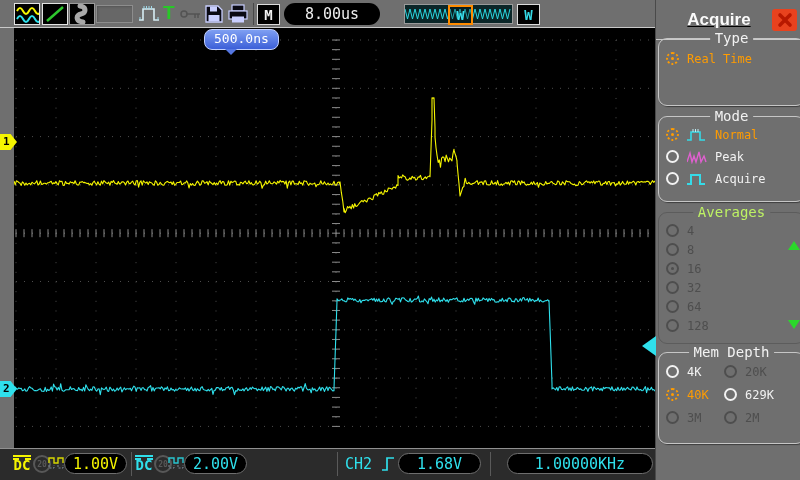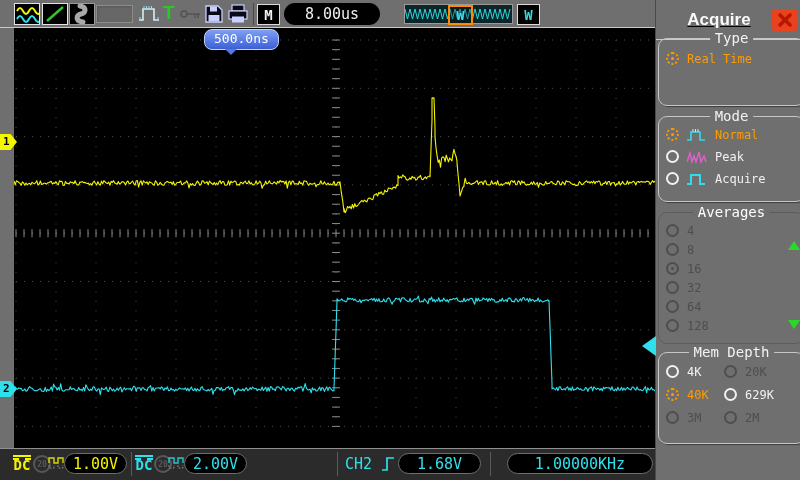--- a/index.html
+++ b/index.html
@@ -48,21 +48,21 @@
     display:flex;align-items:center;text-decoration:underline;}
   .sb-title{flex:1;text-align:center;font-family:"Liberation Sans",sans-serif;
     font-weight:bold;font-size:17px;color:#fafafa;padding-left:10px;}
   .closebtn{width:25px;height:22px;margin-right:3px;background:#e8421e;border-radius:3px;
     display:flex;align-items:center;justify-content:center;}
   .sbox{position:absolute;left:2px;width:147px;border:1px solid #c6c6c6;border-radius:9px;
     box-shadow:1px 1px 1px rgba(0,0,0,.45);box-sizing:border-box;}
   .sbox-title{position:absolute;top:-9px;left:50%;transform:translateX(-50%);background:#6f6f6f;
     padding:0 5px;font-size:14px;color:#f2f2f2;white-space:nowrap;}
   .sbox.dis{border-color:#5c5c5c;box-shadow:none;}
-  .sbox.dis .sbox-title{color:#ffffff;}
+  .sbox.dis .sbox-title{color:#bef264;}
   .opt{display:flex;align-items:flex-start;gap:8px;padding-left:7px;color:#f2f2f2;font-size:12px;}
   .opt .radio{flex:none;width:9px;height:9px;border:2px solid currentColor;border-radius:50%;
     display:flex;align-items:center;justify-content:center;}
   .opt.sel{color:#ff9c00;}
   .opt.sel .radio{border-style:dotted;}
   .opt.sel .radio:after,.opt.seldis .radio:after{content:'';width:3px;height:3px;border-radius:50%;background:currentColor;}
   .opt.dis,.opt.seldis{color:#4e4e4e;}
   .grn-up{position:absolute;left:132px;width:0;height:0;border-left:6px solid transparent;
     border-right:6px solid transparent;border-bottom:9px solid #2ad82a;}
   .grn-dn{position:absolute;left:132px;width:0;height:0;border-left:6px solid transparent;

